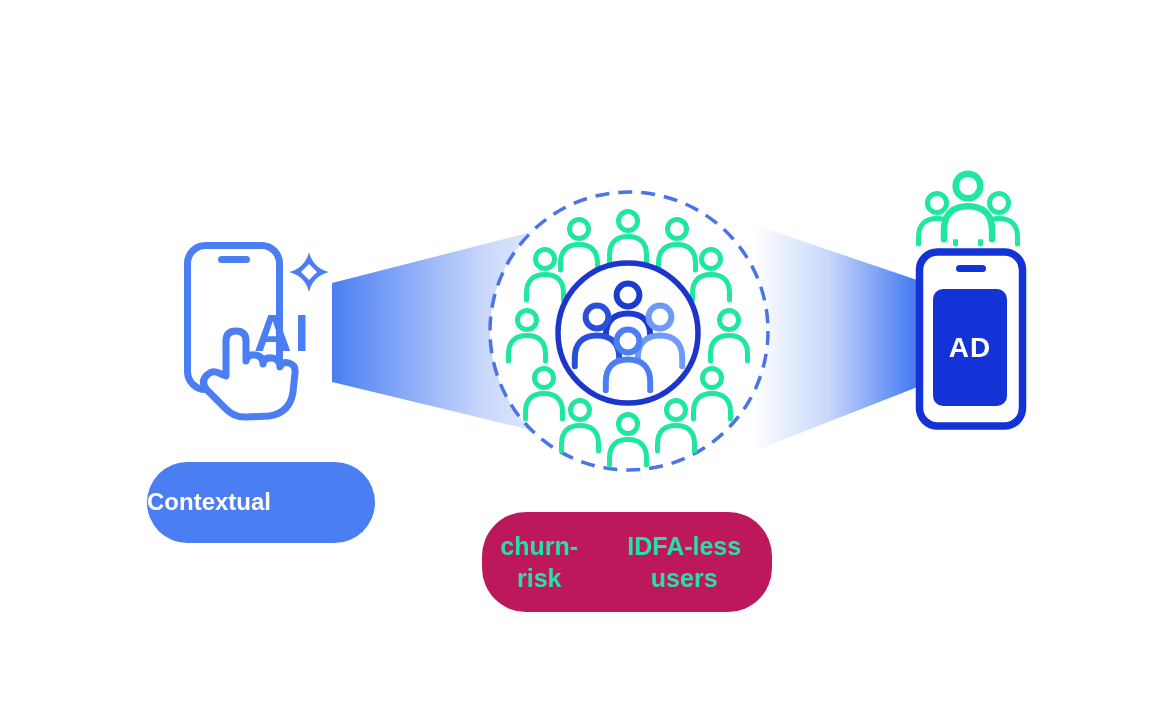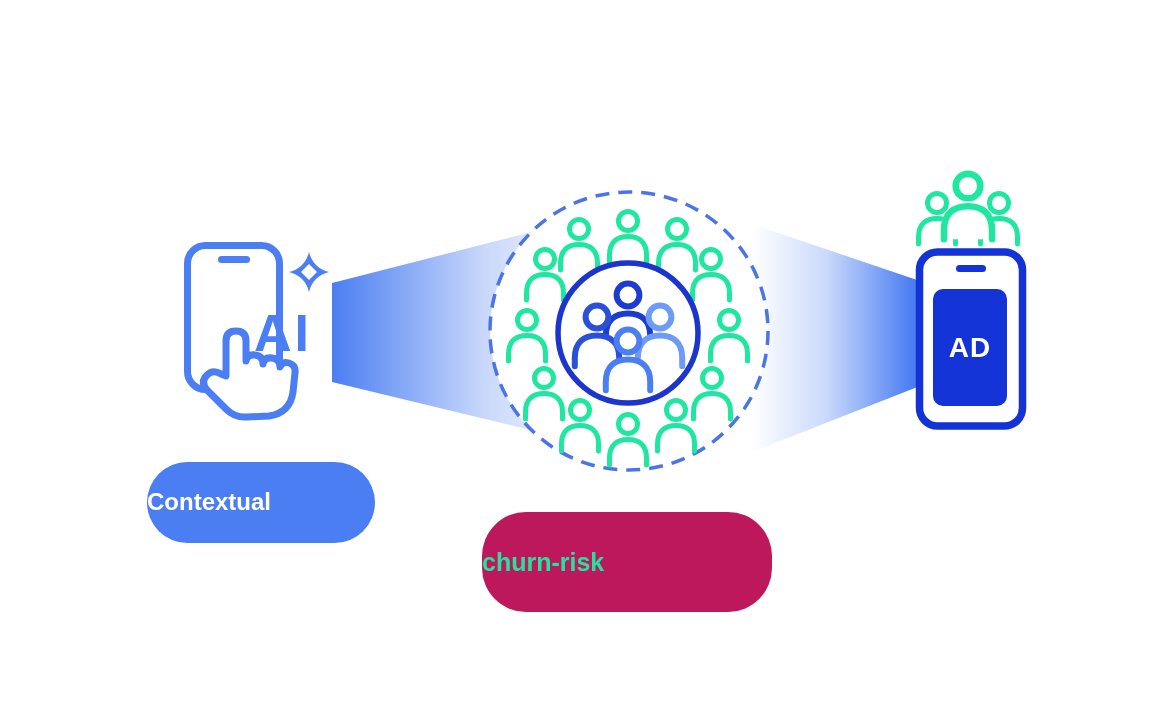--- a/index.html
+++ b/index.html
@@ -136,15 +136,16 @@
       <rect x="933" y="289" width="74" height="117" rx="10" fill="#1433d6"></rect>
       <text x="970" y="357" text-anchor="middle" font-size="28" font-weight="700" letter-spacing="1" fill="#ffffff">AD</text>
     </g>
   </svg>
 
   <div id="pill-left" class="pill">
     <span>Contextual</span>
   </div>
   <div id="pill-center" class="pill">
     <span>churn-risk</span>
+    <span>IDFA-less users</span>
   </div>
 
 </div>
 
 </body></html>

